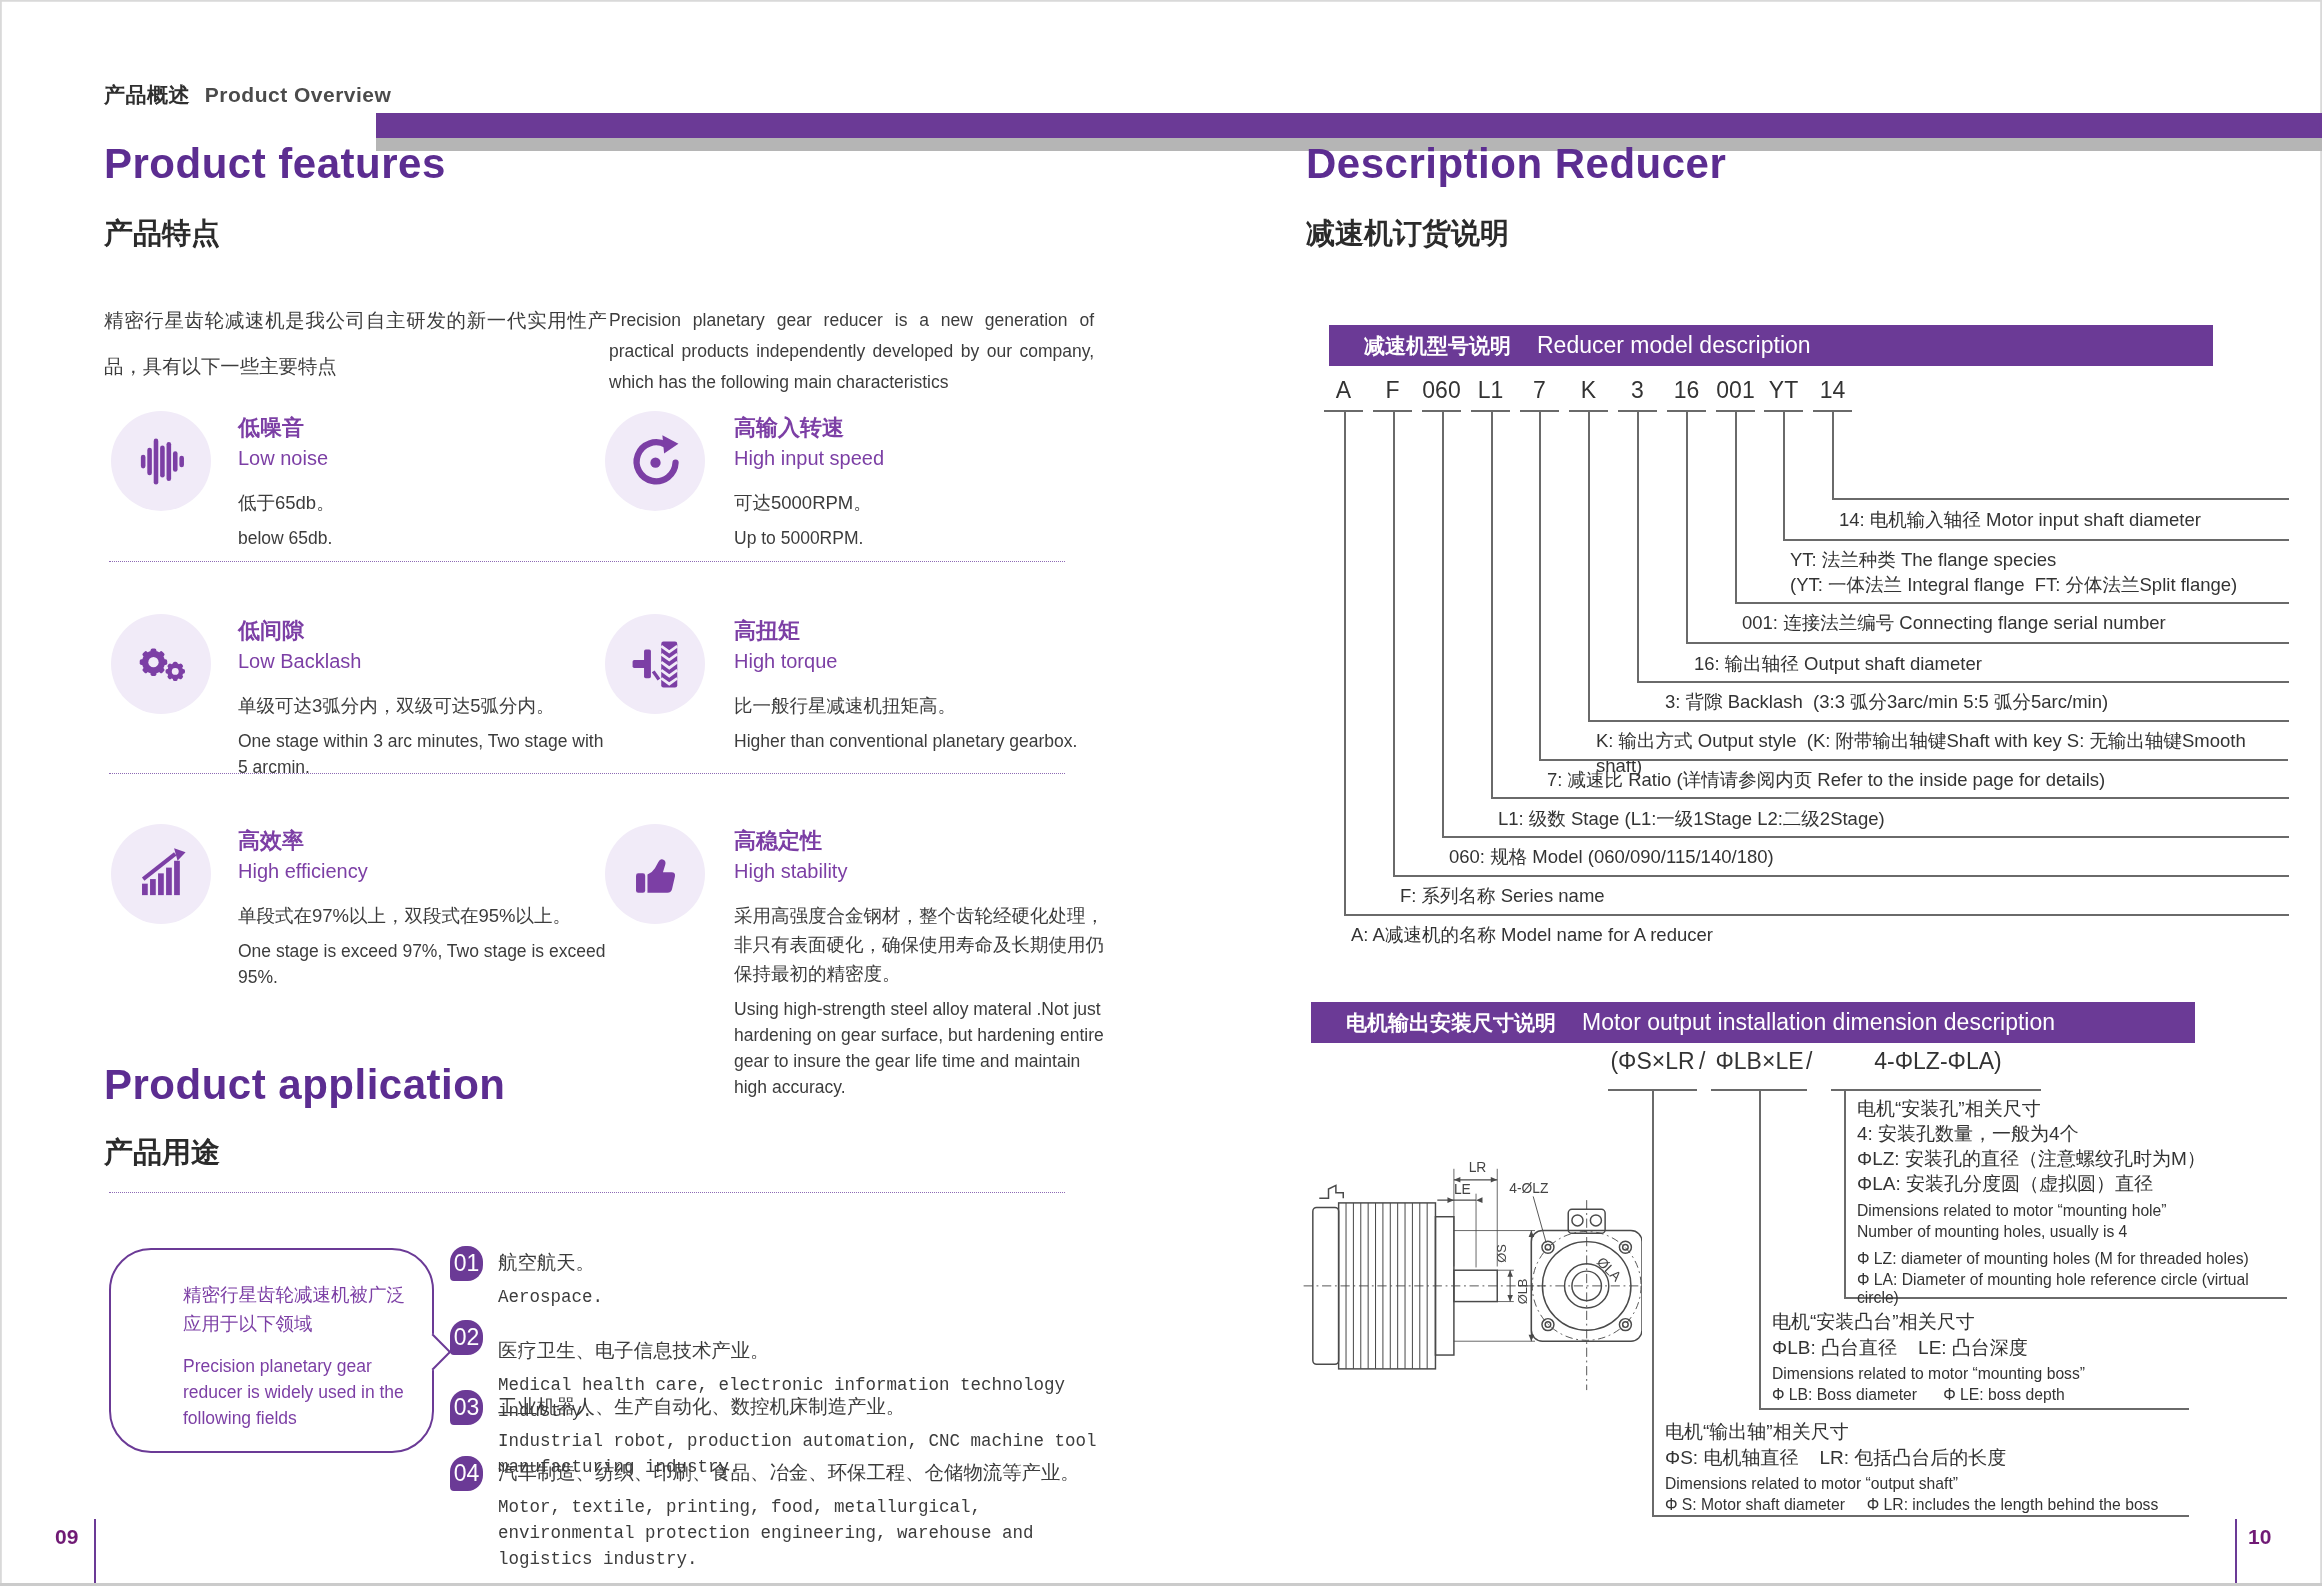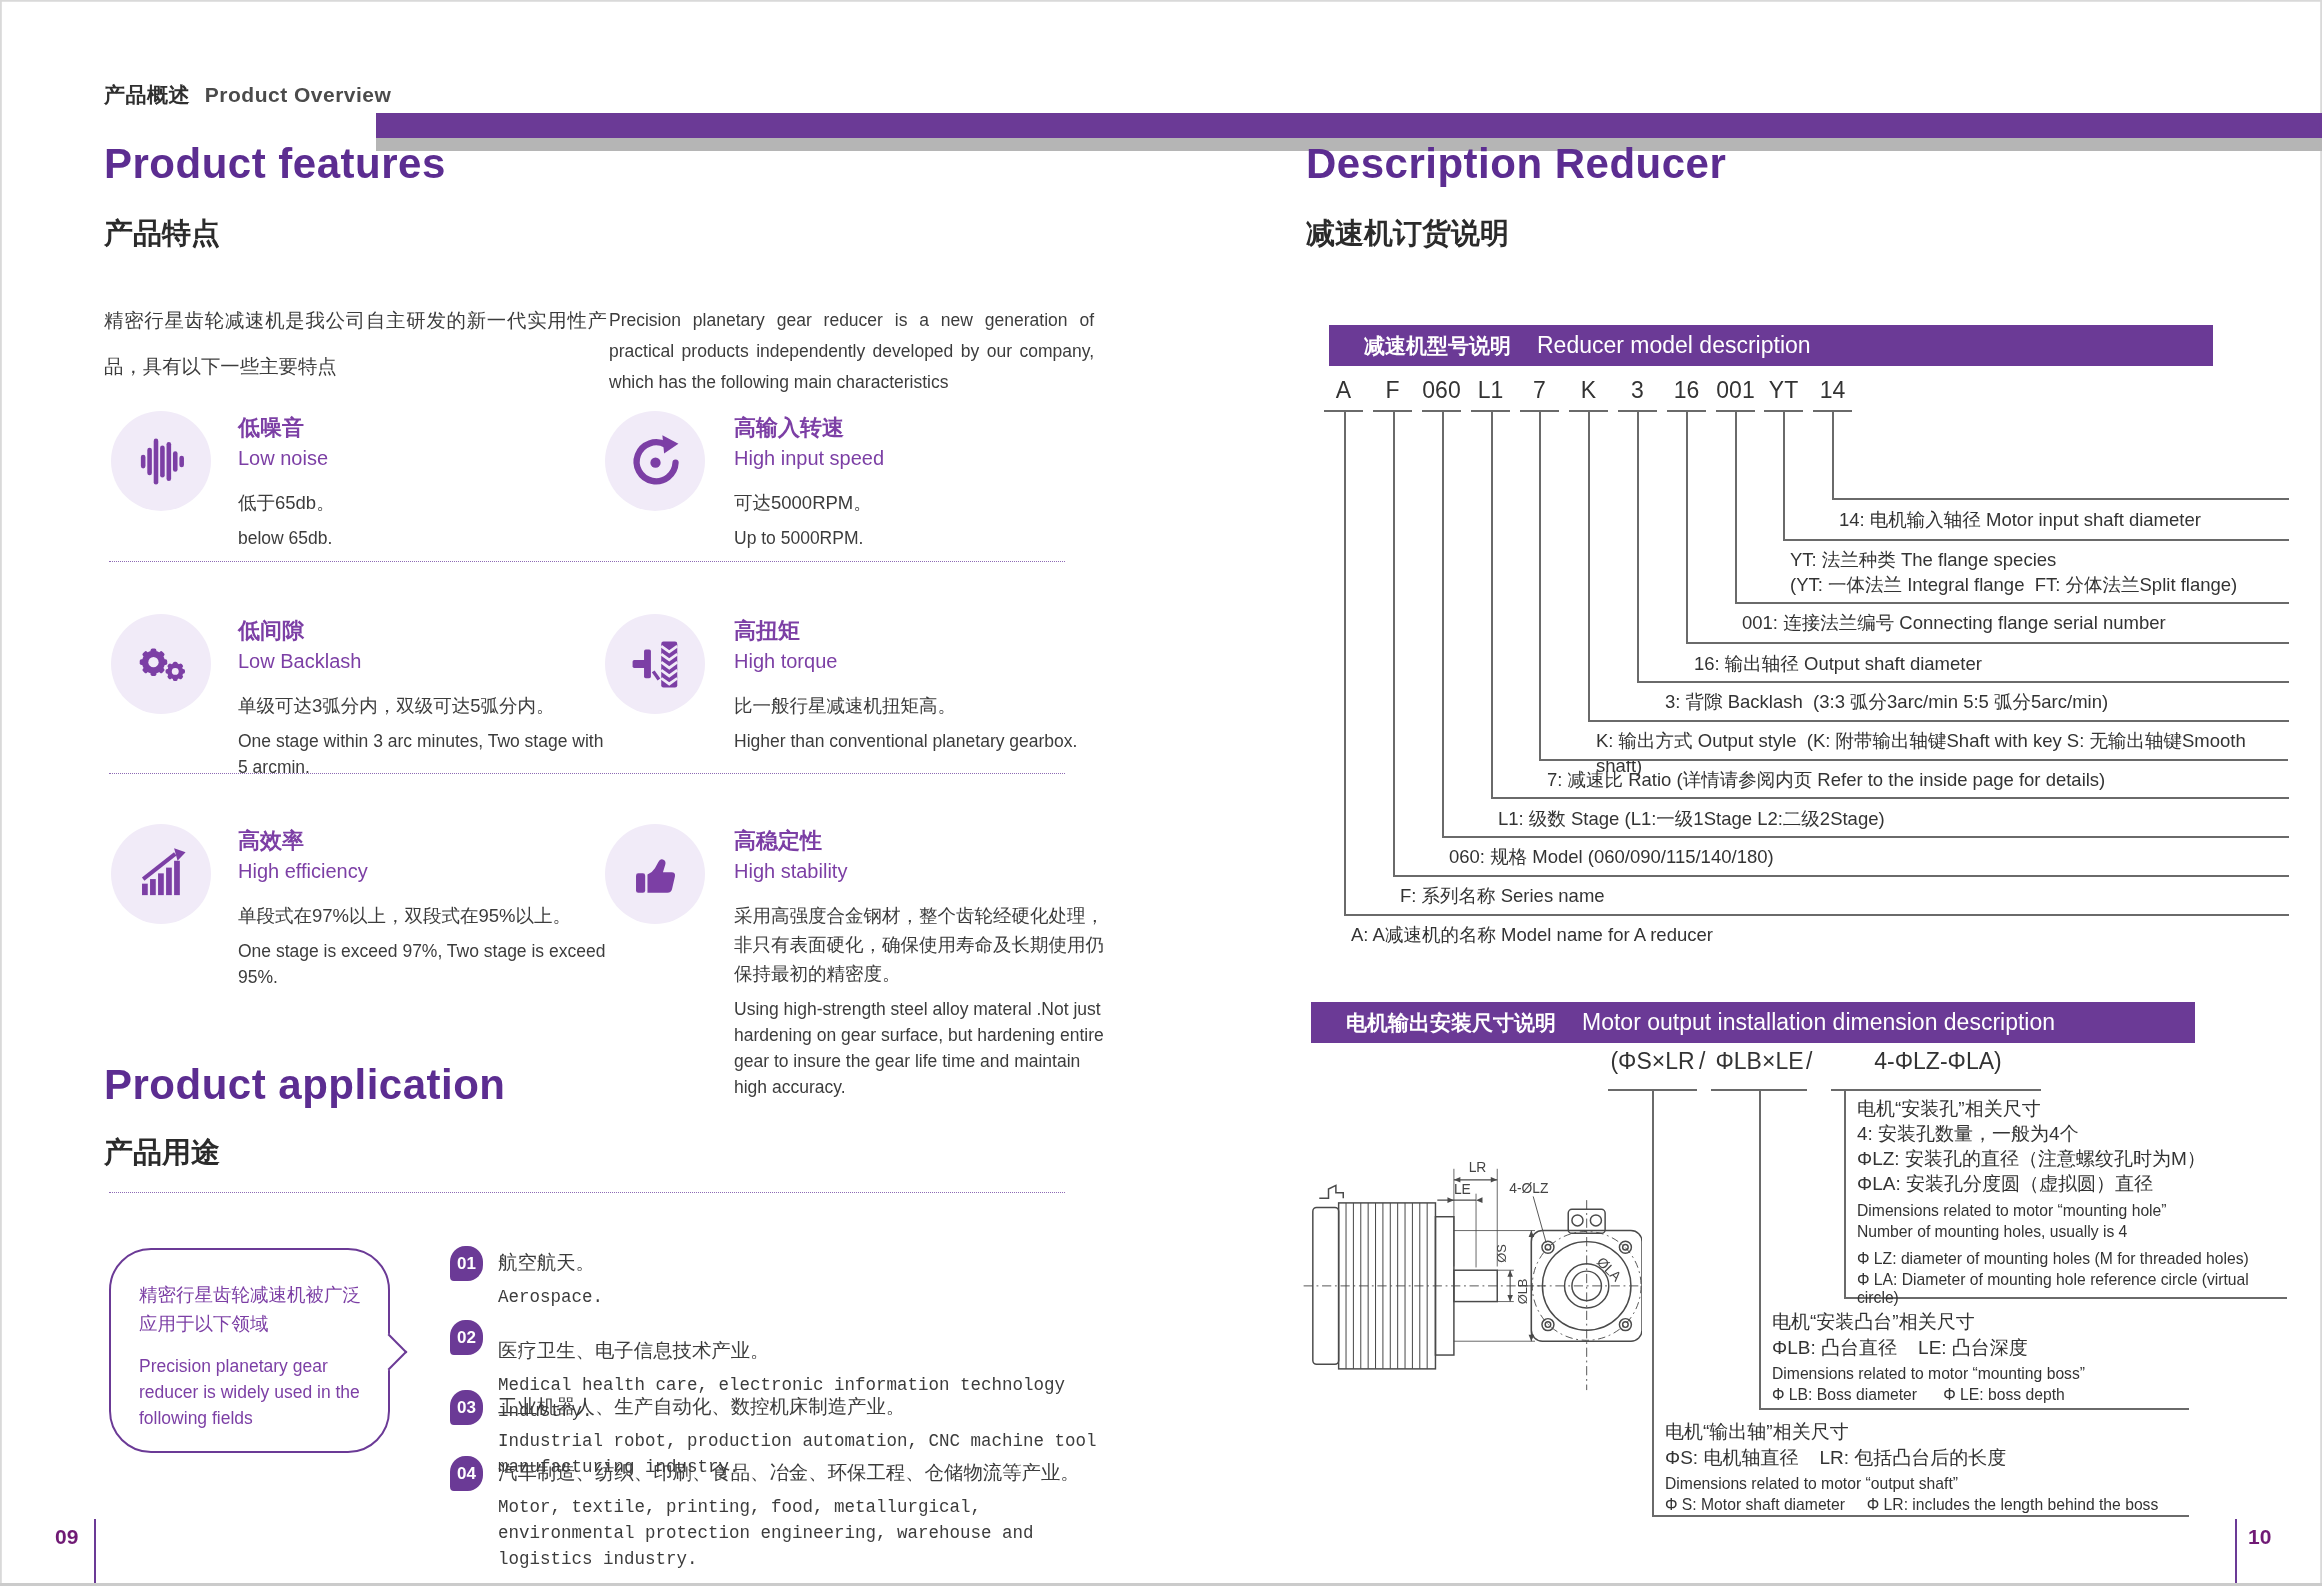--- a/index.html
+++ b/index.html
@@ -33,22 +33,22 @@
   .f-desc-en{font-size:17.5px;line-height:26px;color:var(--text);margin-top:7.4px;}
   .dotted-sep{border-top:1.8px dotted #8e6ab5;height:0;}
   
   .bubble{width:277px;height:201px;border:2.8px solid var(--accent);border-radius:42px;background:#fff;}
   .bubble:after{content:'';position:absolute;right:-14px;top:89px;width:24px;height:24px;background:#fff;
                 border-top:2.8px solid var(--accent);border-right:2.8px solid var(--accent);transform:rotate(45deg);}
   .bubble-inner{padding:29.5px 26px 0 28px;}
   .bubble-cn{font-size:18.5px;line-height:29.5px;color:var(--feat);}
   .bubble-en{font-size:17.5px;line-height:26px;color:var(--feat);margin-top:14.8px;}
   .app-item{width:646px;font-family:Liberation Mono, monospace;}
-  .badge{position:absolute;width:33px;height:35px;background:var(--accent);color:#fff;font-size:17px;
-         font-weight:bold;display:flex;align-items:center;justify-content:center;
+  .badge{position:absolute;width:33px;height:35px;background:var(--accent);color:#fff;font-size:23px;
+         font-weight:normal;display:flex;align-items:center;justify-content:center;
          border-radius:46% 46% 46% 12%;}
   .app-cn{font-size:19.4px;color:var(--text);}
   .app-en{font-size:17.5px;line-height:26px;color:var(--text);margin-top:8.3px;width:628px;}
   
   .banner{left:1311px;width:884px;height:41px;background:var(--accent);display:flex;align-items:center;
           padding-left:35px;box-sizing:border-box;color:#fff;}
   .banner .cn{font-size:21px;font-weight:bold;}
   .banner .en{font-size:23px;margin-left:26px;}
   .code{font-size:23px;color:#333;width:65px;text-align:center;top:377px;}
   .dline{background:var(--line);}
@@ -213,21 +213,21 @@
         </div>
       </div>
     </div>
   <div class="abs dotted-sep" style="left:109px;top:561px;width:956px;"></div>
   <div class="abs dotted-sep" style="left:109px;top:773px;width:956px;"></div>
 
   <div class="abs h1" style="left:104px;top:1061px;">Product application</div>
   <div class="abs h2" style="left:104px;top:1133px;">产品用途</div>
   <div class="abs dotted-sep" style="left:109px;top:1192px;width:956px;"></div>
 
-  <div class="abs bubble" style="left:109px;top:1248px;">
+  <div class="abs bubble" style="left:109px;top:1248px;padding-left:44px;">
     <div class="bubble-inner">
       <div class="bubble-cn">精密行星齿轮减速机被广泛应用于以下领域</div>
       <div class="bubble-en">Precision planetary gear reducer is widely used in the following fields</div>
     </div>
   </div>
   <div id="app-items">
       <div class="badge abs" style="left: 450px; top: 1246px;">01</div>
       <div class="abs app-item" style="left: 498px; top: 1249px;">
         <div class="app-cn">航空航天。</div>
                <div class="app-en">Aerospace.</div>

